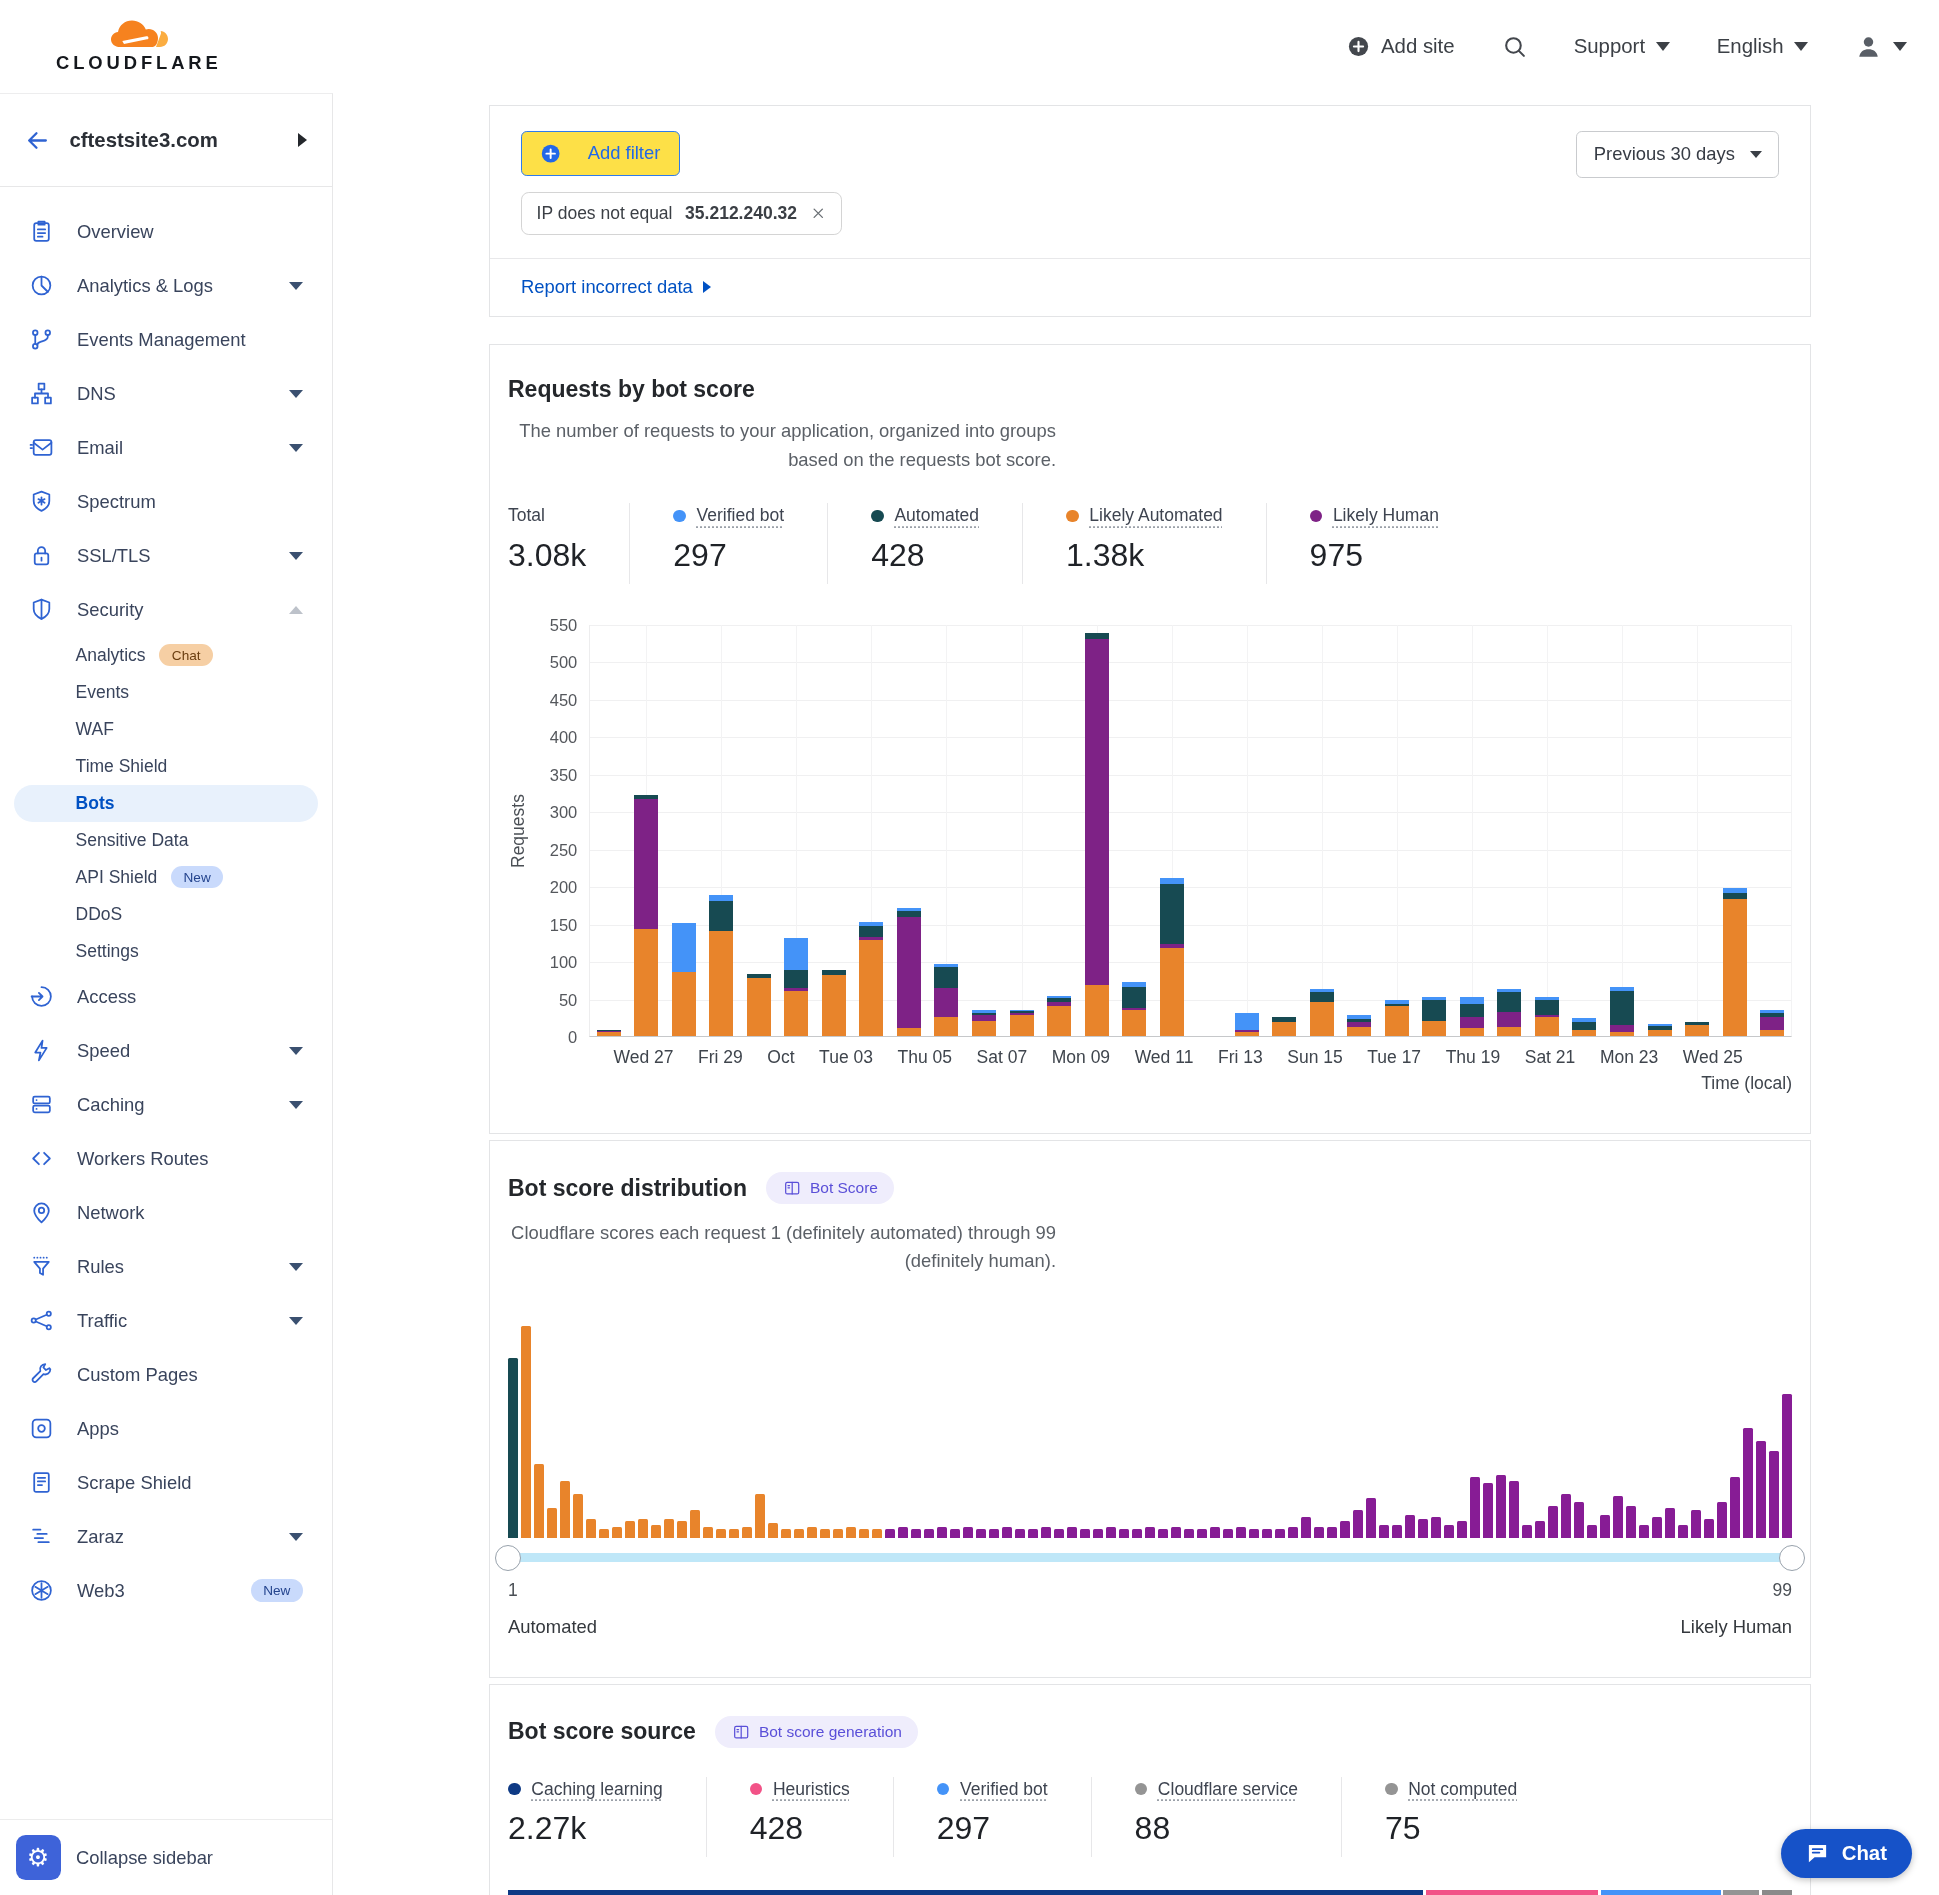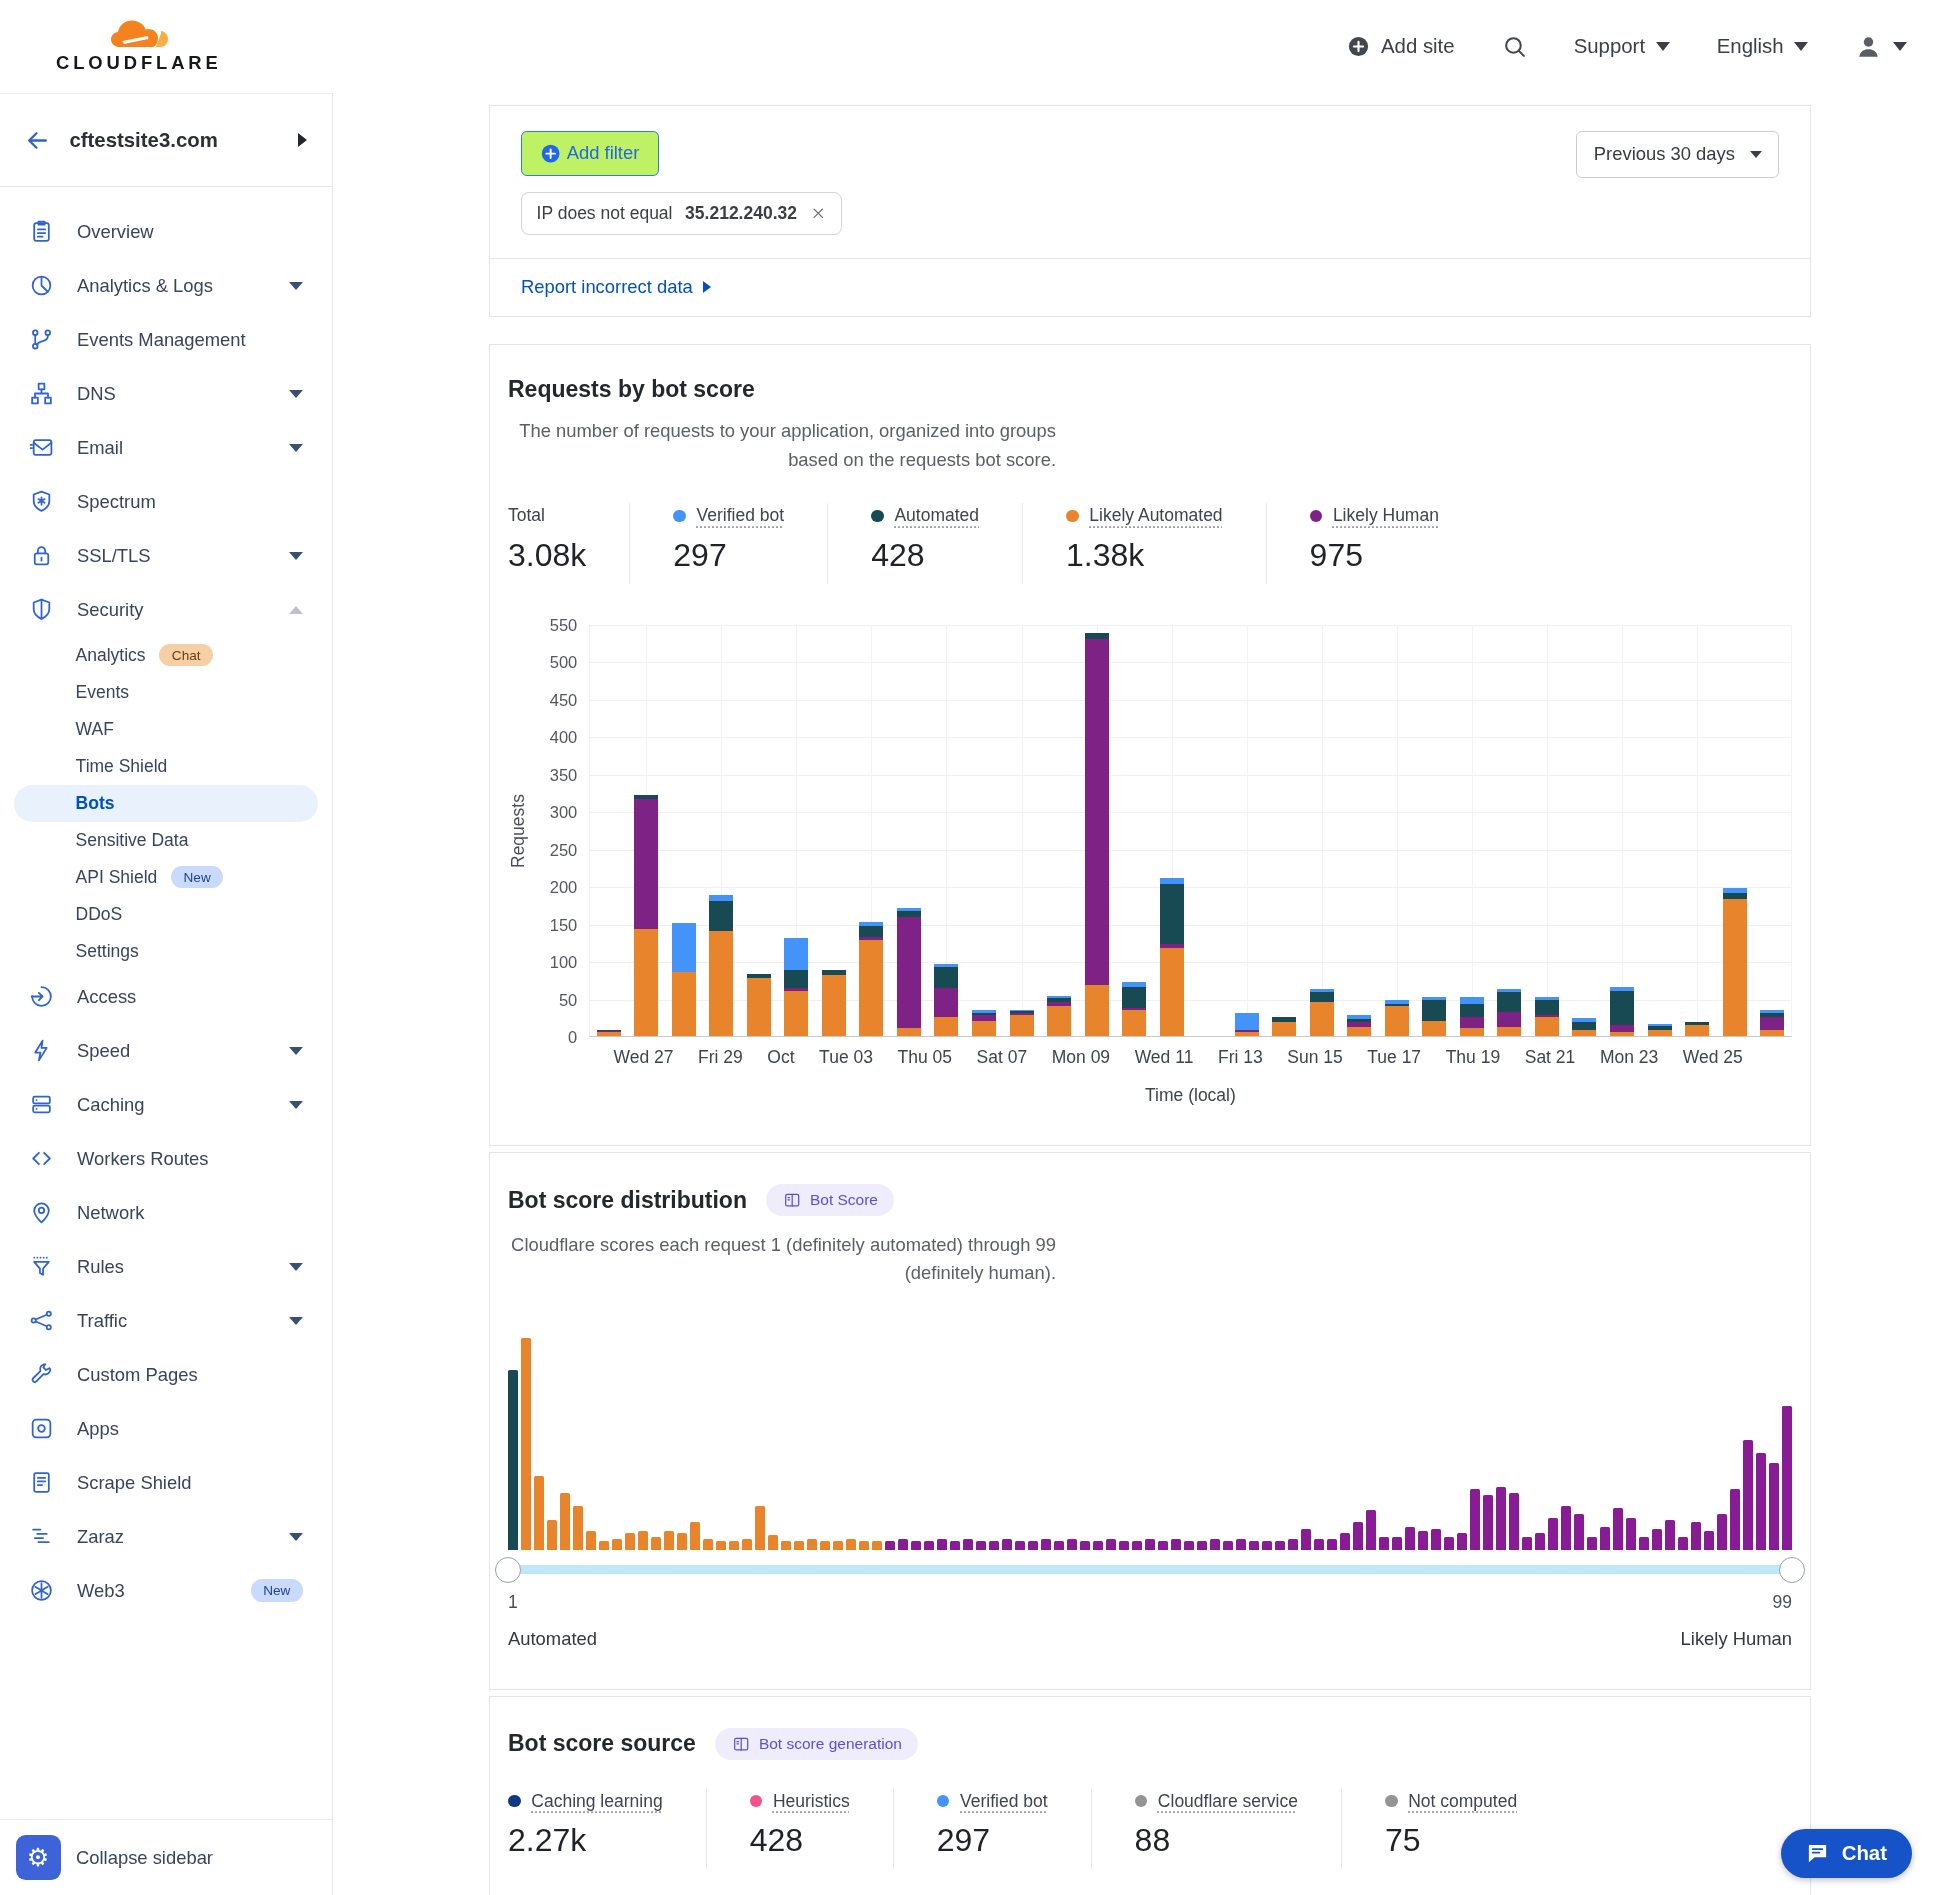--- a/index.html
+++ b/index.html
@@ -33,21 +33,21 @@
   .badge-beta { background:#f6cfa4; color:#6b3e10; font-size:13.6px; padding:3.9px 12.6px; border-radius:12.6px; }
   .badge-new { background:#c9dafc; color:#24448e; font-size:13.6px; padding:3.9px 12.6px; border-radius:12.6px; }
   .sidebar-footer { position:absolute; bottom:0; left:0; right:0; height:76px; display:flex; align-items:center; gap:15.5px; padding:0 15.5px; border-top:1px solid #ececec; background:#fff; }
   .gear-btn { width:45px; height:45px; border-radius:9.7px; background:#3e63d9; color:#fff; display:flex; align-items:center; justify-content:center; font-size:25px; cursor:pointer; }
   .collapse-label { font-size:18.4px; color:#39445c; }
   
   .main { flex:1; padding:11.6px 0 0 156px; }
   .card { width:1322px; border:1px solid #e3e4e6; background:#fff; }
   .filter-card { margin-bottom:27px; }
   .filter-top { display:flex; justify-content:space-between; align-items:flex-start; padding:25px 31px 23px; }
-  .btn-add-filter { display:inline-flex; align-items:center; gap:5px; border:1px solid #2f7bec; color:#2168e8; border-radius:5.8px; padding:10.7px 18.4px; font-size:18.4px; background:#bef264; cursor:pointer; }
+  .btn-add-filter { display:inline-flex; align-items:center; gap:26px; border:1px solid #2f7bec; color:#2168e8; border-radius:5.8px; padding:10.7px 18.4px; font-size:18.4px; background:#fde047; cursor:pointer; }
   .chip { display:inline-flex; align-items:center; gap:12.6px; border:1px solid #d4d4d4; border-radius:7.8px; padding:9.7px 14.6px; font-size:17.5px; color:#3b3f45; margin-top:16.5px; cursor:default; }
   .chip-value { font-weight:bold; }
   .time-select { display:inline-flex; align-items:center; gap:14.6px; border:1px solid #c9cbce; border-radius:5.8px; padding:11.6px 16.5px; font-size:18.4px; color:#363b44; background:#fff; cursor:pointer; }
   .caret-sm { width:0; height:0; border-left:6.8px solid transparent; border-right:6.8px solid transparent; border-top:7.8px solid #3a3f46; }
   .report-row { border-top:1px solid #e8e8ea; padding:17.5px 31px; }
   .report-link { color:#0051c3; font-size:18.4px; display:inline-flex; align-items:center; gap:10.7px; cursor:pointer; }
   .tri-right { width:0; height:0; border-top:6.8px solid transparent; border-bottom:6.8px solid transparent; border-left:8.7px solid #0051c3; }
   .section-card { padding:31px 18px 39px; margin-bottom:5.8px; }
   .sec-title-row { display:flex; align-items:center; gap:19.4px; }
   .sec-title { font-size:23px; font-weight:bold; color:#24272b; }
@@ -69,21 +69,21 @@
   .chart-right { flex:1; }
   .plot { position:relative; height:412px; border-bottom:1px solid #c6c8ca; border-left:1px solid #ededee; border-right:1px solid #f3f3f4; }
   .gridline { position:absolute; left:0; right:0; height:1px; background:#f0f0f1; }
   .bars { position:absolute; left:0; right:0; top:0; bottom:0; display:flex; }
   .slot { flex:1; position:relative; display:flex; justify-content:center; align-items:flex-end; }
   .vline { position:absolute; top:0; bottom:0; left:50%; width:1px; background:#f3f3f4; }
   .bar { width:24px; display:flex; flex-direction:column-reverse; position:relative; z-index:1; }
   .seg { width:100%; }
   .x-labels { display:flex; margin-top:10.7px; }
   .x-label { flex:1; text-align:center; font-size:17.5px; color:#3f454d; white-space:nowrap; }
-  .x-axis-title { text-align:center; font-size:17.5px; color:#3f454d; margin-top:17px; }
+  .x-axis-title { text-align:right; font-size:17.5px; color:#3f454d; margin-top:5px; }
   
   .hist { display:flex; align-items:flex-end; gap:2.9px; height:212px; margin-top:50px; }
   .hbar { flex:1; border-radius:1.5px 1.5px 0 0; }
   .slider { position:relative; height:8.7px; background:#bfe7f8; border-radius:5.8px; margin-top:15.5px; }
   .handle { position:absolute; top:50%; left:0; transform:translate(-50%,-50%); width:26px; height:26px; border-radius:50%; background:#fff; border:1.5px solid #98a2ac; cursor:pointer; }
   .handle.right { left:auto; right:0; transform:translate(50%,-50%); }
   .slider-nums { display:flex; justify-content:space-between; font-size:17.5px; color:#4a4f55; margin-top:17.5px; }
   .slider-labels { display:flex; justify-content:space-between; font-size:18.4px; color:#34383d; margin-top:15.5px; }
   
   .source-bar { display:flex; gap:2.9px; height:45px; margin-top:33px; }

